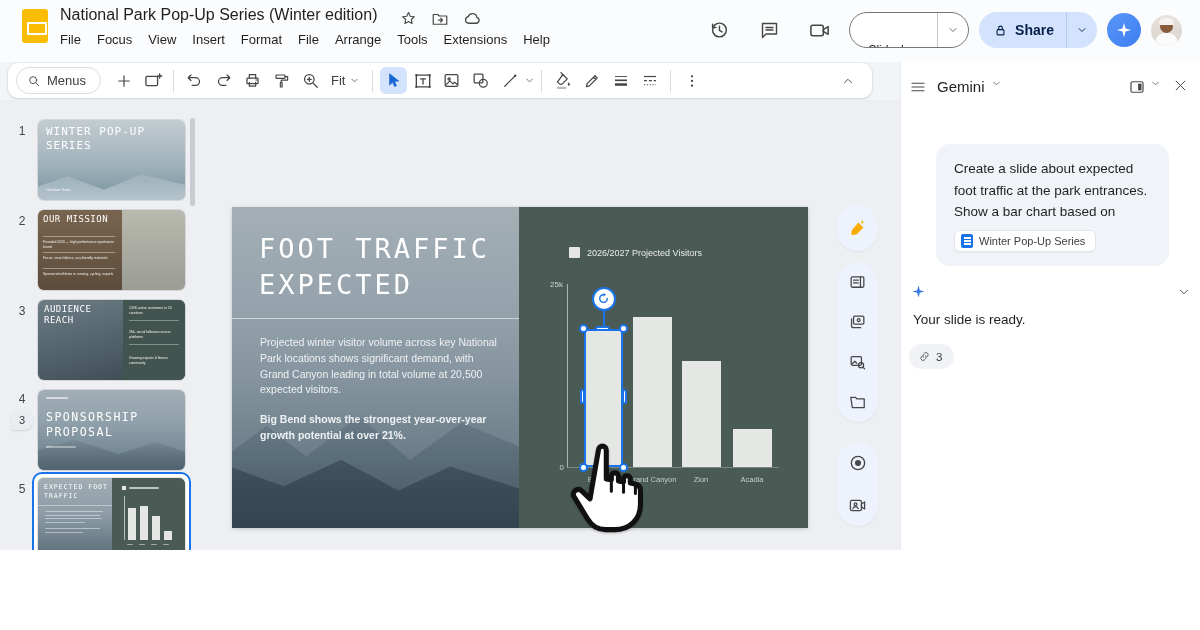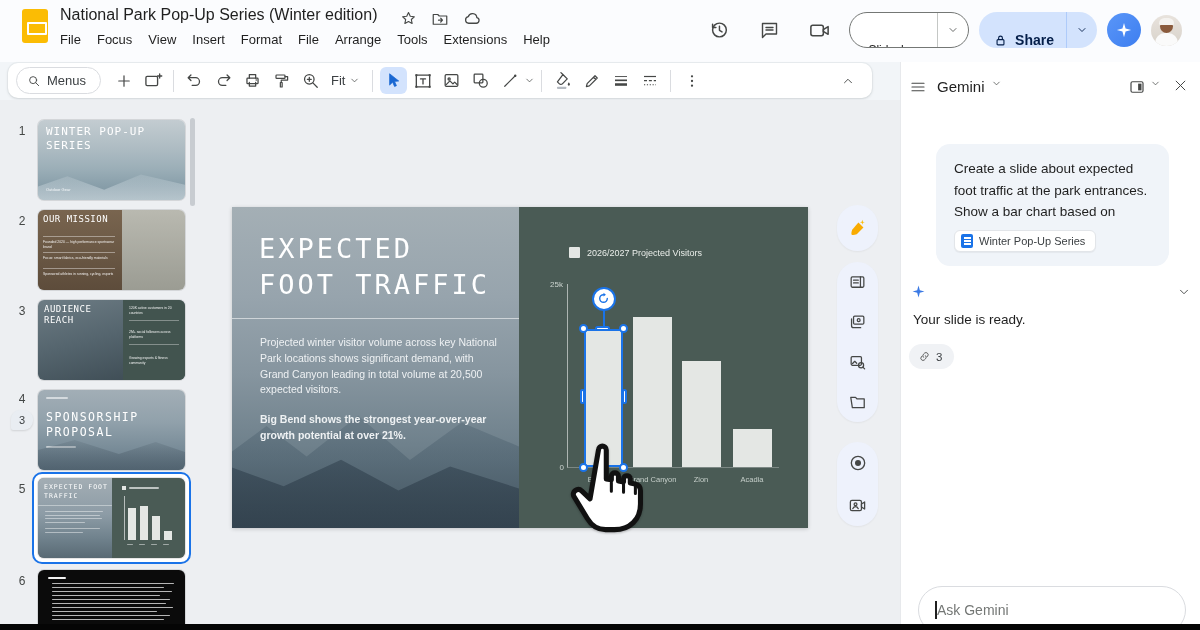--- a/index.html
+++ b/index.html
@@ -1,38 +1,38 @@
 <!DOCTYPE html>
 <html><head>
 <meta charset="utf-8">
 <style>
   * { margin:0; padding:0; box-sizing:border-box; }
   html,body { width:1200px; height:630px; overflow:hidden; }
   body { font-family:"Liberation Sans", sans-serif; background:#fff; }
-  .app { position:relative; width:1200px; height:630px; background:#14b8a6; overflow:hidden; }
+  .app { position:relative; width:1200px; height:550px; background:#14b8a6; overflow:hidden; }
   .abs { position:absolute; }
   svg { display:block; }
   .ic { stroke:#454746; fill:none; stroke-width:1.6; stroke-linecap:round; stroke-linejoin:round; }
 
   
   .topbar { position:absolute; left:0; top:0; width:1200px; height:62px; background:#fbfcfe; }
   .slides-logo { position:absolute; left:22px; top:9px; width:26px; height:34px; background:#fbbc04; border-radius:3px; }
   .slides-logo::after { content:""; position:absolute; left:5px; top:13px; width:16px; height:9px; border:2.5px solid #fff; border-radius:1px; }
   .doc-title { position:absolute; left:60px; top:6px; font-size:16px; color:#1f1f1f; white-space:nowrap; }
   .title-icons { position:absolute; left:400px; top:9px; display:flex; gap:14px; align-items:center; }
   .menubar { position:absolute; left:52px; top:28px; display:flex; }
   .menu-item { font-size:13px; color:#1f1f1f; padding:4px 8px; border-radius:4px; cursor:default; }
   .top-right { position:absolute; right:18px; top:10px; display:flex; align-items:center; gap:10px; }
   .round-ic { width:40px; height:40px; display:flex; align-items:center; justify-content:center; border-radius:50%; }
   .slideshow-btn { display:flex; align-items:center; height:36px; border:1px solid #747775; border-radius:18px; background:#fff; overflow:hidden; }
   .slideshow-main { padding:0 14px 0 18px; font-size:12px; color:#1f1f1f; height:36px; display:flex; align-items:center;margin-top:40px; }
   .split-divider { width:1px; height:36px; background:#c4c7c5; }
   .caret-seg { width:30px; height:36px; display:flex; align-items:center; justify-content:center; }
   .share-btn { display:flex; align-items:center; height:36px; border-radius:18px; background:#d3e3fd; overflow:hidden; }
-  .share-main { display:flex; align-items:flex-end; gap:7px; padding:0 12px 0 14px; height:36px; }
+  .share-main { display:flex; align-items:center; gap:7px; padding:0 12px 0 14px; height:36px; }
   .share-label { font-size:14px; color:#041e49; font-weight:bold; }
   .share-divider { width:1px; height:36px; background:#aecbfa; }
   .gem-btn { width:34px; height:34px; border-radius:50%; background:linear-gradient(135deg,#5a96f8,#3d7ef0); display:flex; align-items:center; justify-content:center; }
   .avatar { width:31px; height:31px; border-radius:50%; background:linear-gradient(180deg,#e8e3dd 0%,#d8d2ca 100%); position:relative; overflow:hidden; }
   .avatar .head { position:absolute; left:9px; top:5px; width:13px; height:13px; border-radius:50%; background:#8a5a3c; }
   .avatar .cap { position:absolute; left:8px; top:3px; width:15px; height:7px; border-radius:7px 7px 2px 2px; background:#f4f2ef; }
   .avatar .body { position:absolute; left:4px; top:18px; width:23px; height:14px; border-radius:10px 10px 0 0; background:#fafafa; }
 
   
   .toolbar { position:absolute; left:8px; top:63px; width:864px; height:35px; background:#fff; border-radius:10px;
@@ -435,22 +435,22 @@
     <div class="tinyline" style="left:14px; top:41px; width:105px; height:1.1px; background:rgba(255,255,255,.7);"></div>
     <div class="tinyline" style="left:14px; top:45px; width:118px; height:1.1px; background:rgba(255,255,255,.7);"></div>
     <div class="tinyline" style="left:14px; top:49px; width:112px; height:1.1px; background:rgba(255,255,255,.7);"></div>
   </div>
 
   <div class="slide">
     <div class="slide-left">
       <div class="mt mt1"></div>
       <div class="mt mt2"></div>
       <div class="slide-title mono">
+        <div>FOOT TRAFFIC</div>
         <div>EXPECTED</div>
-        <div>FOOT TRAFFIC</div>
       </div>
       <div class="slide-divider"></div>
       <div class="slide-body">
         <p>Projected winter visitor volume across key National Park locations shows significant demand, with Grand Canyon leading in total volume at 20,500 expected visitors.</p>
         <p>Big Bend shows the strongest year-over-year growth potential at over 21%.</p>
       </div>
     </div>
 
     <div class="slide-right" id="chart">
       <div class="legend">

